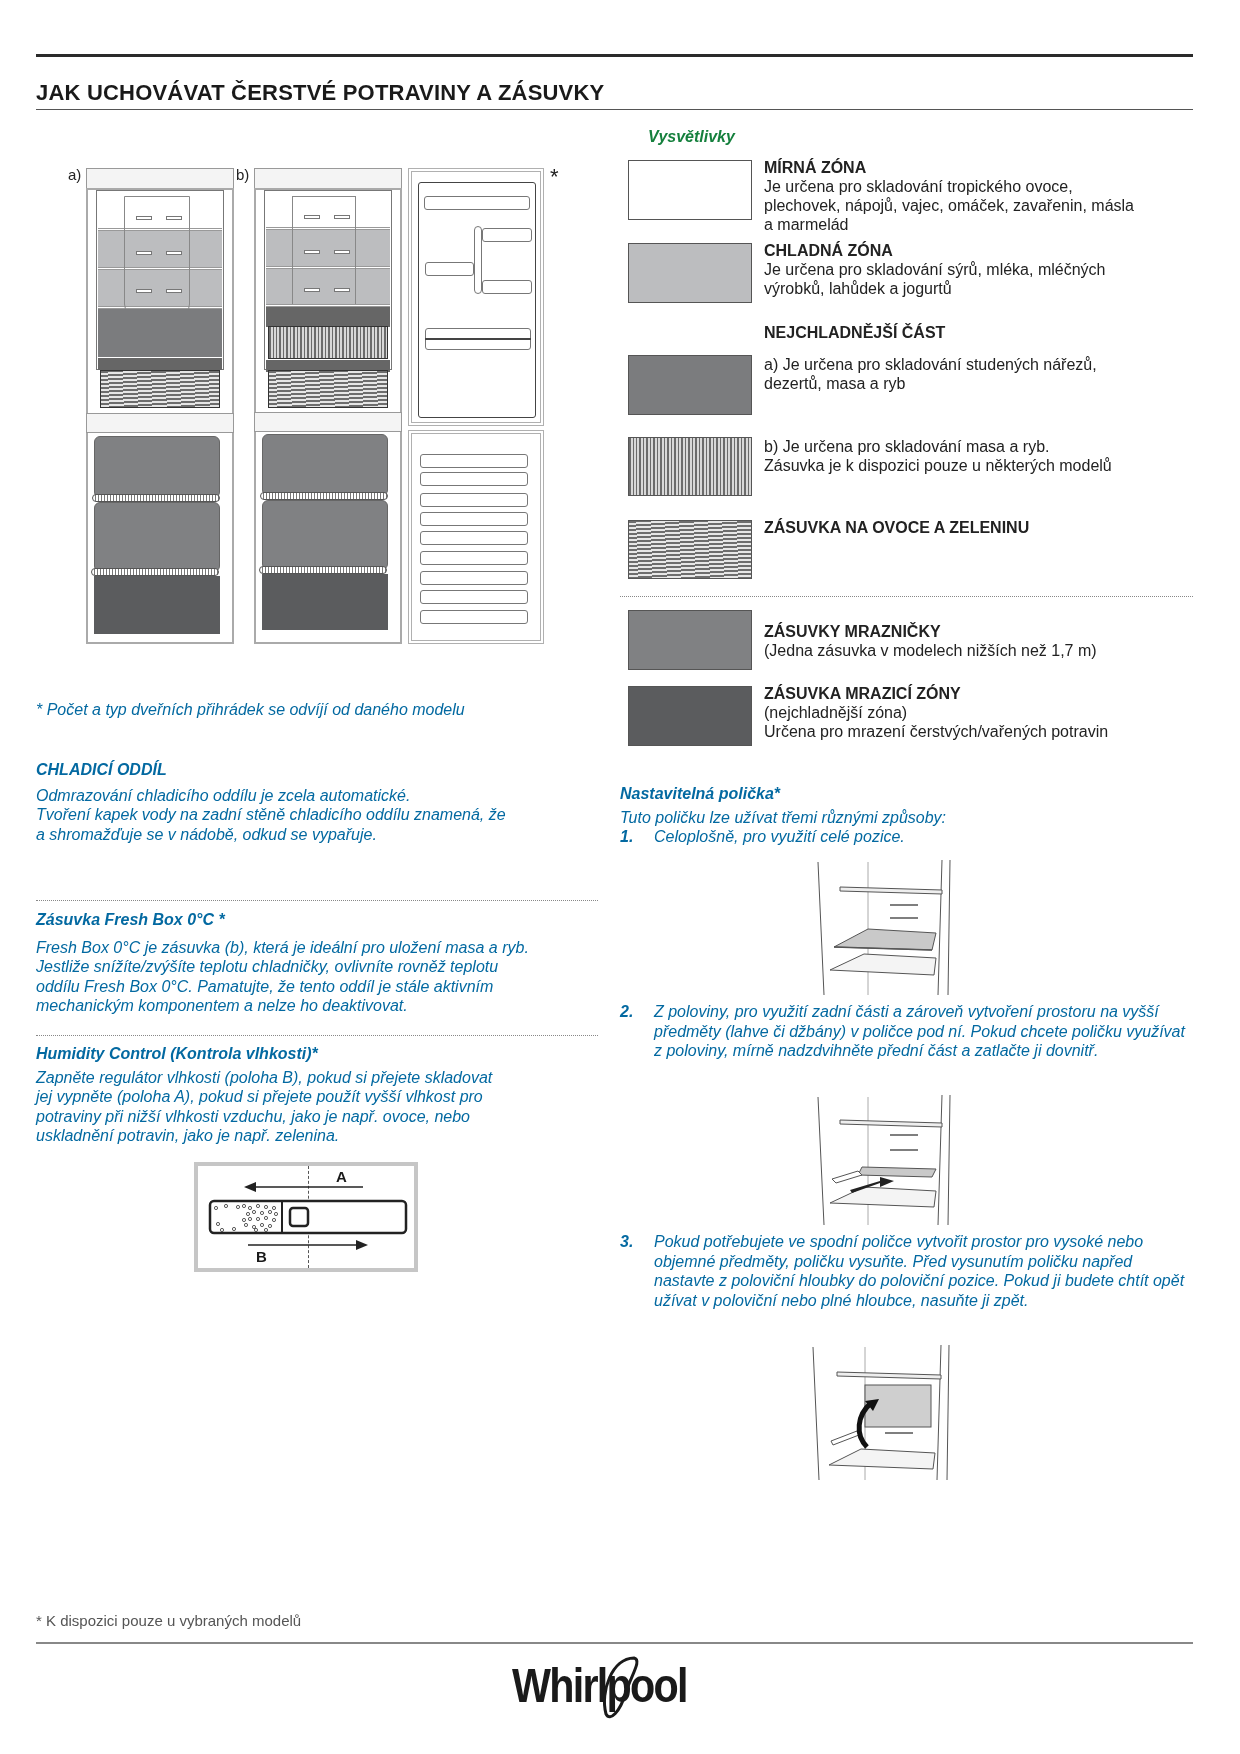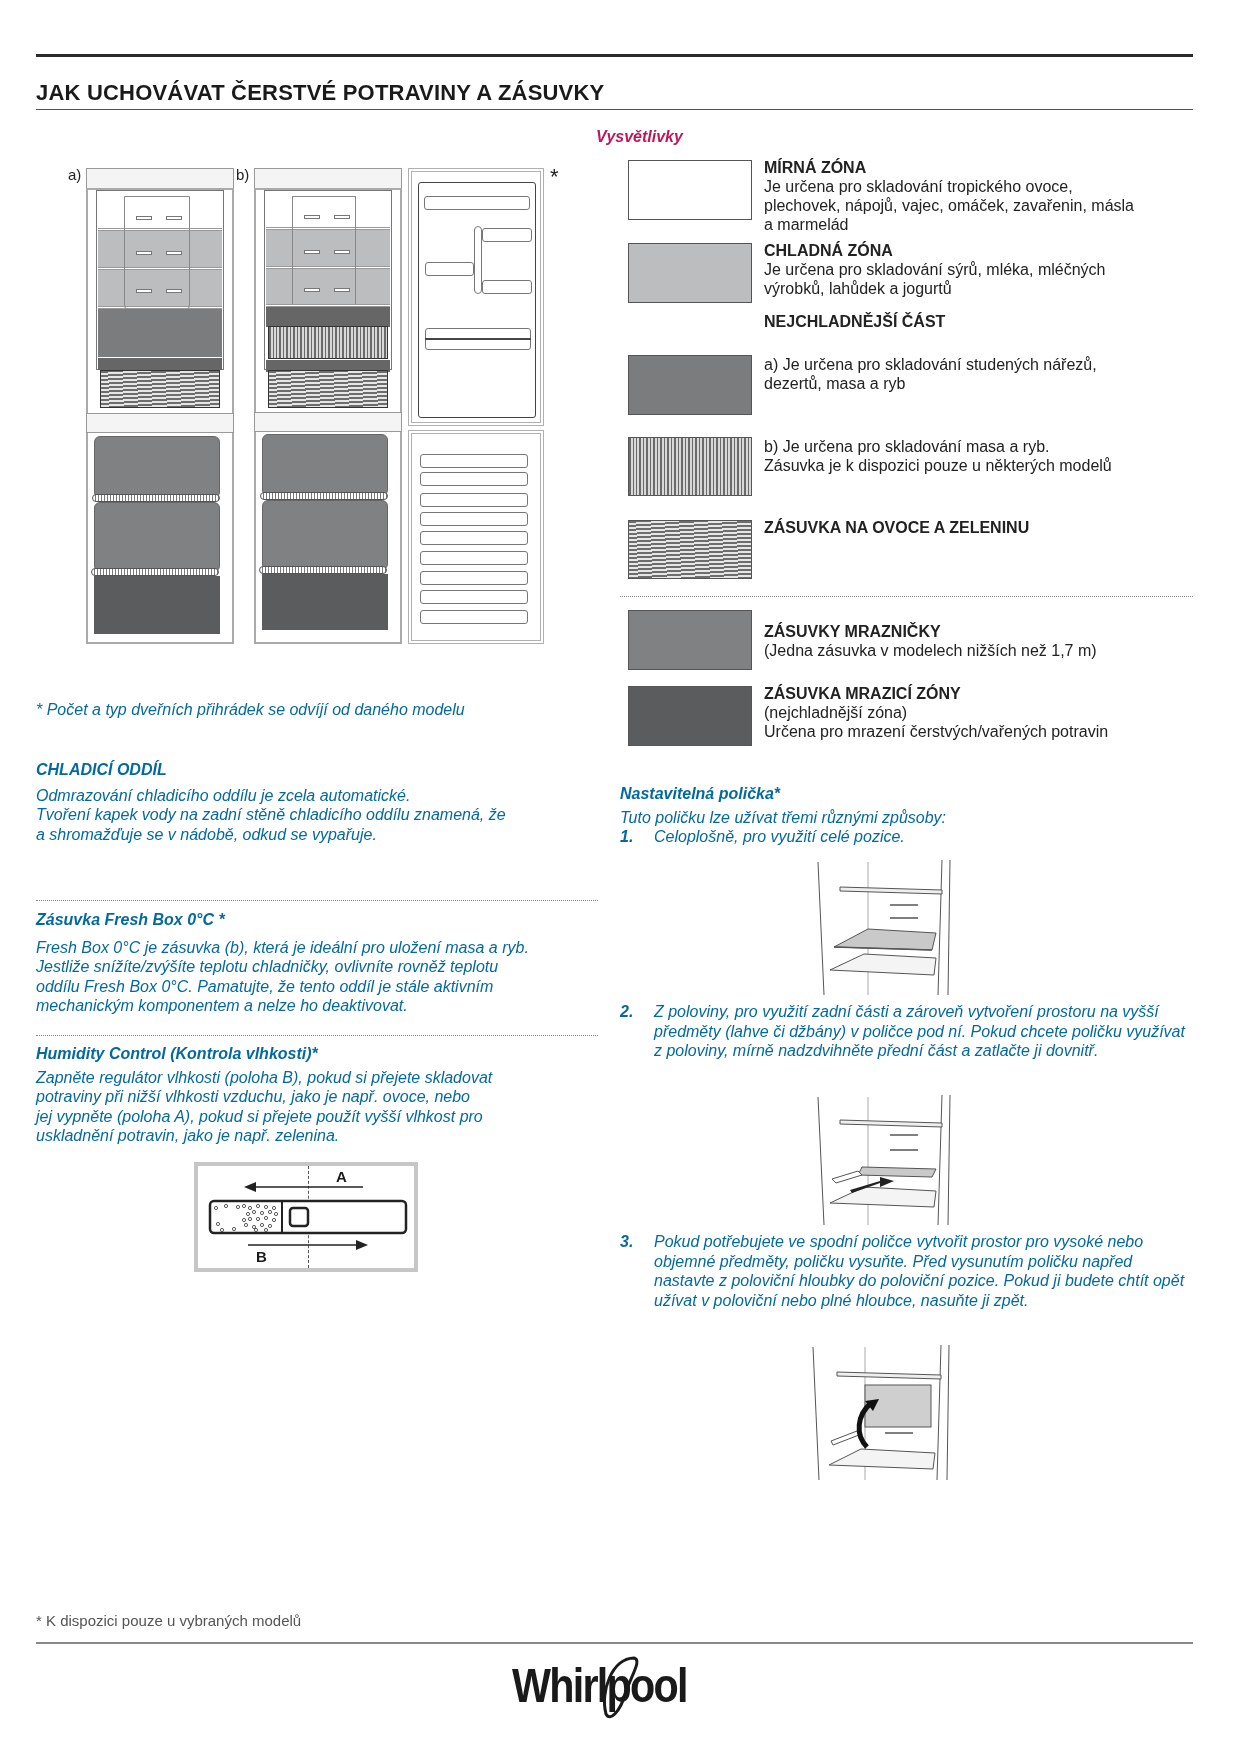--- a/index.html
+++ b/index.html
@@ -20,21 +20,21 @@
   .zone-freeze-dark { background: #5b5c5e; }
   .hatch-v { background: repeating-linear-gradient(90deg, #6b6b6b 0 1.5px, #d8d8d8 1.5px 3.5px); border: 1.5px solid #333; }
   .hatch-h { background: repeating-linear-gradient(176deg, #6d6d6d 0 2px, #e6e6e6 2px 4px); border: 1.5px solid #333; }
   .shelf-line { height: 3px; background: #fff; border-top: 1px solid #999; border-bottom: 1px solid #999; }
   .tick { width: 16px; height: 4px; border: 1px solid #777; background: #fff; }
   .handle { height: 8px; border: 1px solid #555; border-radius: 4px; background: repeating-linear-gradient(90deg, #fff 0 2px, #777 2px 3px); }
   .door-bin { border: 1px solid #777; border-radius: 3px; background: #fff; }
   .fig-label { font-size: 15px; color: #222; }
 
   
-  .legend-head { left: 596px; top: 128px; font-size: 16px; font-weight: bold; font-style: italic; color: #be185d; }
+  .legend-head { left: 648px; top: 128px; font-size: 16px; font-weight: bold; font-style: italic; color: #15803d; }
   .swatch { width: 124px; border: 1.5px solid #555; }
   .lg-text { font-size: 16px; line-height: 19px; color: #222; }
   .lg-title { font-weight: bold; font-size: 16px; }
   .dotted { border-top: 1.5px dotted #888; height: 0; }
 
   
   .para { font-size: 16px; line-height: 19.5px; color: #0369a1; font-style: italic; }
   .sec-title { font-weight: bold; font-size: 16px; }
   .num { font-weight: bold; display: inline-block; width: 34px; }
   .list-item { display: flex; }
@@ -145,21 +145,21 @@
   <div>a marmelád</div>
 </div>
 
 <div class="abs swatch" style="left:628px;top:243px;height:60px;background:#bcbdbf;"></div>
 <div class="abs lg-text" style="left:764px;top:241px;">
   <div class="lg-title">CHLADNÁ ZÓNA</div>
   <div>Je určena pro skladování sýrů, mléka, mléčných</div>
   <div>výrobků, lahůdek a jogurtů</div>
 </div>
 
-<div class="abs lg-text" style="left:764px;top:312px;">
+<div class="abs lg-text" style="left:764px;top:323px;">
   <div class="lg-title">NEJCHLADNĚJŠÍ ČÁST</div>
 </div>
 
 <div class="abs swatch" style="left:628px;top:355px;height:60px;background:#7b7c7e;"></div>
 <div class="abs lg-text" style="left:764px;top:355px;">
   <div>a) Je určena pro skladování studených nářezů,</div>
   <div>dezertů, masa a ryb</div>
 </div>
 
 <div class="abs swatch hatch-v" style="left:628px;top:437px;height:59px;border-color:#555;"></div>
@@ -208,22 +208,22 @@
     <div>mechanickým komponentem a nelze ho deaktivovat.</div>
   </div>
 </section>
 
 <div class="abs dotted" style="left:36px;top:1035px;width:562px;"></div>
 
 <section class="abs para" style="left:36px;top:1044px;width:560px;">
   <div class="sec-title">Humidity Control (Kontrola vlhkosti)*</div>
   <div style="margin-top:4px;">
     <div>Zapněte regulátor vlhkosti (poloha B), pokud si přejete skladovat</div>
+    <div>jej vypněte (poloha A), pokud si přejete použít vyšší vlhkost pro</div>
     <div>potraviny při nižší vlhkosti vzduchu, jako je např. ovoce, nebo</div>
-    <div>jej vypněte (poloha A), pokud si přejete použít vyšší vlhkost pro</div>
     <div>uskladnění potravin, jako je např. zelenina.</div>
   </div>
 </section>
 
 <div class="abs hum-box" style="left:194px;top:1162px;width:224px;height:110px;">
   <div class="abs" style="left:110px;top:0;width:0;height:102px;border-left:1px dashed #555;"></div>
   <svg class="abs" style="left:0;top:0;" width="216" height="102" viewBox="0 0 216 102">
     <line x1="50" y1="21" x2="165" y2="21" stroke="#222" stroke-width="1.5"></line>
     <polygon points="46,21 58,16 58,26" fill="#222"></polygon>
     <rect x="12" y="35" width="196" height="32" rx="4" fill="#fff" stroke="#222" stroke-width="2.5"></rect>

